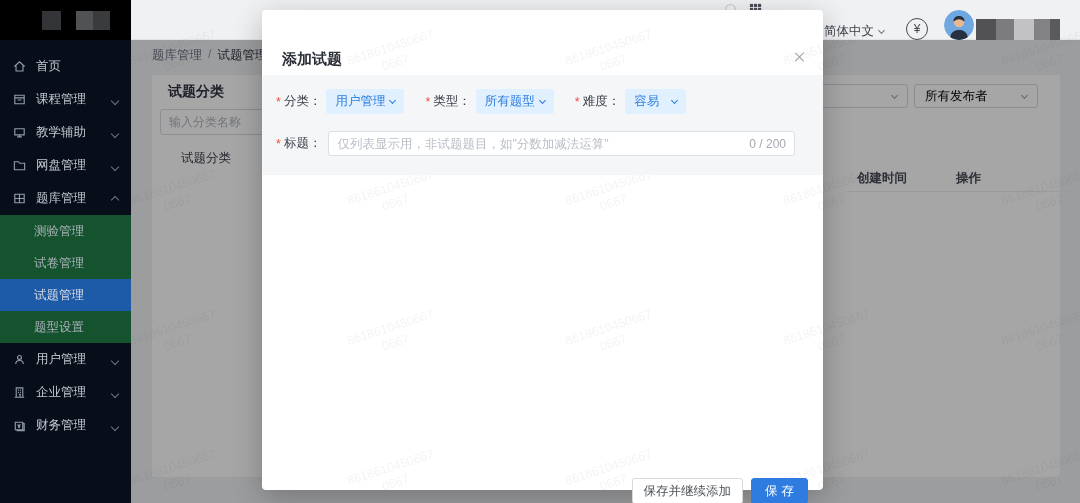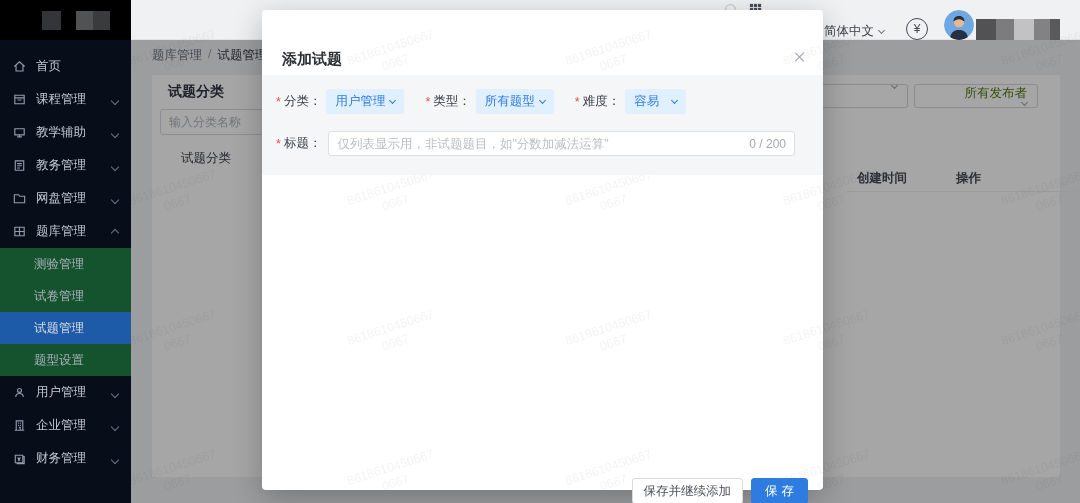--- a/index.html
+++ b/index.html
@@ -42,21 +42,21 @@
   .breadcrumb { position:absolute; left:152px; top:47px; display:flex; gap:6px; font-size:12.5px; }
   .bc-parent { color:#6b7280; cursor:pointer; }
   .bc-sep { color:#9aa0a8; }
   .bc-current { color:#303540; }
   .card { position:absolute; left:152px; top:75px; width:908px; height:402px; background:#ffffff; border-radius:2px; }
   .panel-title { position:absolute; left:168px; top:83px; font-size:14px; font-weight:bold; color:#2f3440; }
   .cat-search { position:absolute; left:160px; top:109px; width:153px; height:26px; border:1px solid #d6dae0; border-radius:3px; background:#fff; padding:0 8px; display:flex; align-items:center; }
   .cat-search input { border:none; outline:none; width:100%; font-size:12px; background:transparent; font-family:inherit; }
   .cat-search input::placeholder { color:#aeb3bb; }
   .tree-item { position:absolute; left:181px; top:150px; font-size:12.5px; color:#3c414b; cursor:pointer; }
-  .dd { position:absolute; top:84px; height:24px; background:#fff; border:1px solid #d4d8de; border-radius:3px; display:flex; align-items:flex-end; font-size:12.5px; color:#4d7c0f; padding:0 10px; cursor:pointer;flex-direction:column; }
+  .dd { position:absolute; top:84px; height:24px; background:#fff; border:1px solid #d4d8de; border-radius:3px; display:flex; align-items:center; font-size:12.5px; color:#000000; padding:0 10px; cursor:pointer; }
   .dd .chev { width:5px; height:5px; color:#9aa0a8; margin-left:auto; margin-top:-2px; }
   .dd1 { left:700px; width:208px; }
   .dd2 { left:914px; width:124px; }
   .thead { position:absolute; left:823px; top:166px; width:237px; height:26px; border-bottom:1px solid #ebeef5;margin-left:24px; }
   .th { position:absolute; top:4px; font-size:12.5px; font-weight:600; color:#454a54; }
   .th1 { left:10px; }
   .th2 { left:109px; }
 
   
   .wm-layer { position:absolute; pointer-events:none; overflow:hidden; }
@@ -127,29 +127,20 @@
         <svg width="15" height="15" viewBox="0 0 16 16" fill="none" stroke="currentColor" stroke-width="1.2">
             <path d="M3 4 H13 V10.5 H3 Z M8 10.5 V12.5 M5.5 12.7 H10.5"></path>
           </svg>
       </span>
       <span class="nav-label">教学辅助</span>
       <span class="nav-chev"><span class="chev"></span></span>
     </div>
     <div class="nav-item">
       <span class="nav-icon">
         <svg width="15" height="15" viewBox="0 0 16 16" fill="none" stroke="currentColor" stroke-width="1.2">
-            <path d="M3.5 3 H12.5 V13 H3.5 Z M5.5 6 H10.5 M5.5 8.3 H10.5 M5.5 10.6 H8.5"></path>
-          </svg>
-      </span>
-      <span class="nav-label">教务管理</span>
-      <span class="nav-chev"><span class="chev"></span></span>
-    </div>
-    <div class="nav-item">
-      <span class="nav-icon">
-        <svg width="15" height="15" viewBox="0 0 16 16" fill="none" stroke="currentColor" stroke-width="1.2">
             <path d="M2.5 12.5 V4 H7 L8.2 5.6 H13.5 V12.5 Z"></path>
           </svg>
       </span>
       <span class="nav-label">网盘管理</span>
       <span class="nav-chev"><span class="chev"></span></span>
     </div>
     <div class="nav-item">
       <span class="nav-icon">
         <svg width="15" height="15" viewBox="0 0 16 16" fill="none" stroke="currentColor" stroke-width="1.2">
             <path d="M3 3.5 H13 V12.5 H3 Z M8 3.5 V12.5 M3 8 H13"></path>

